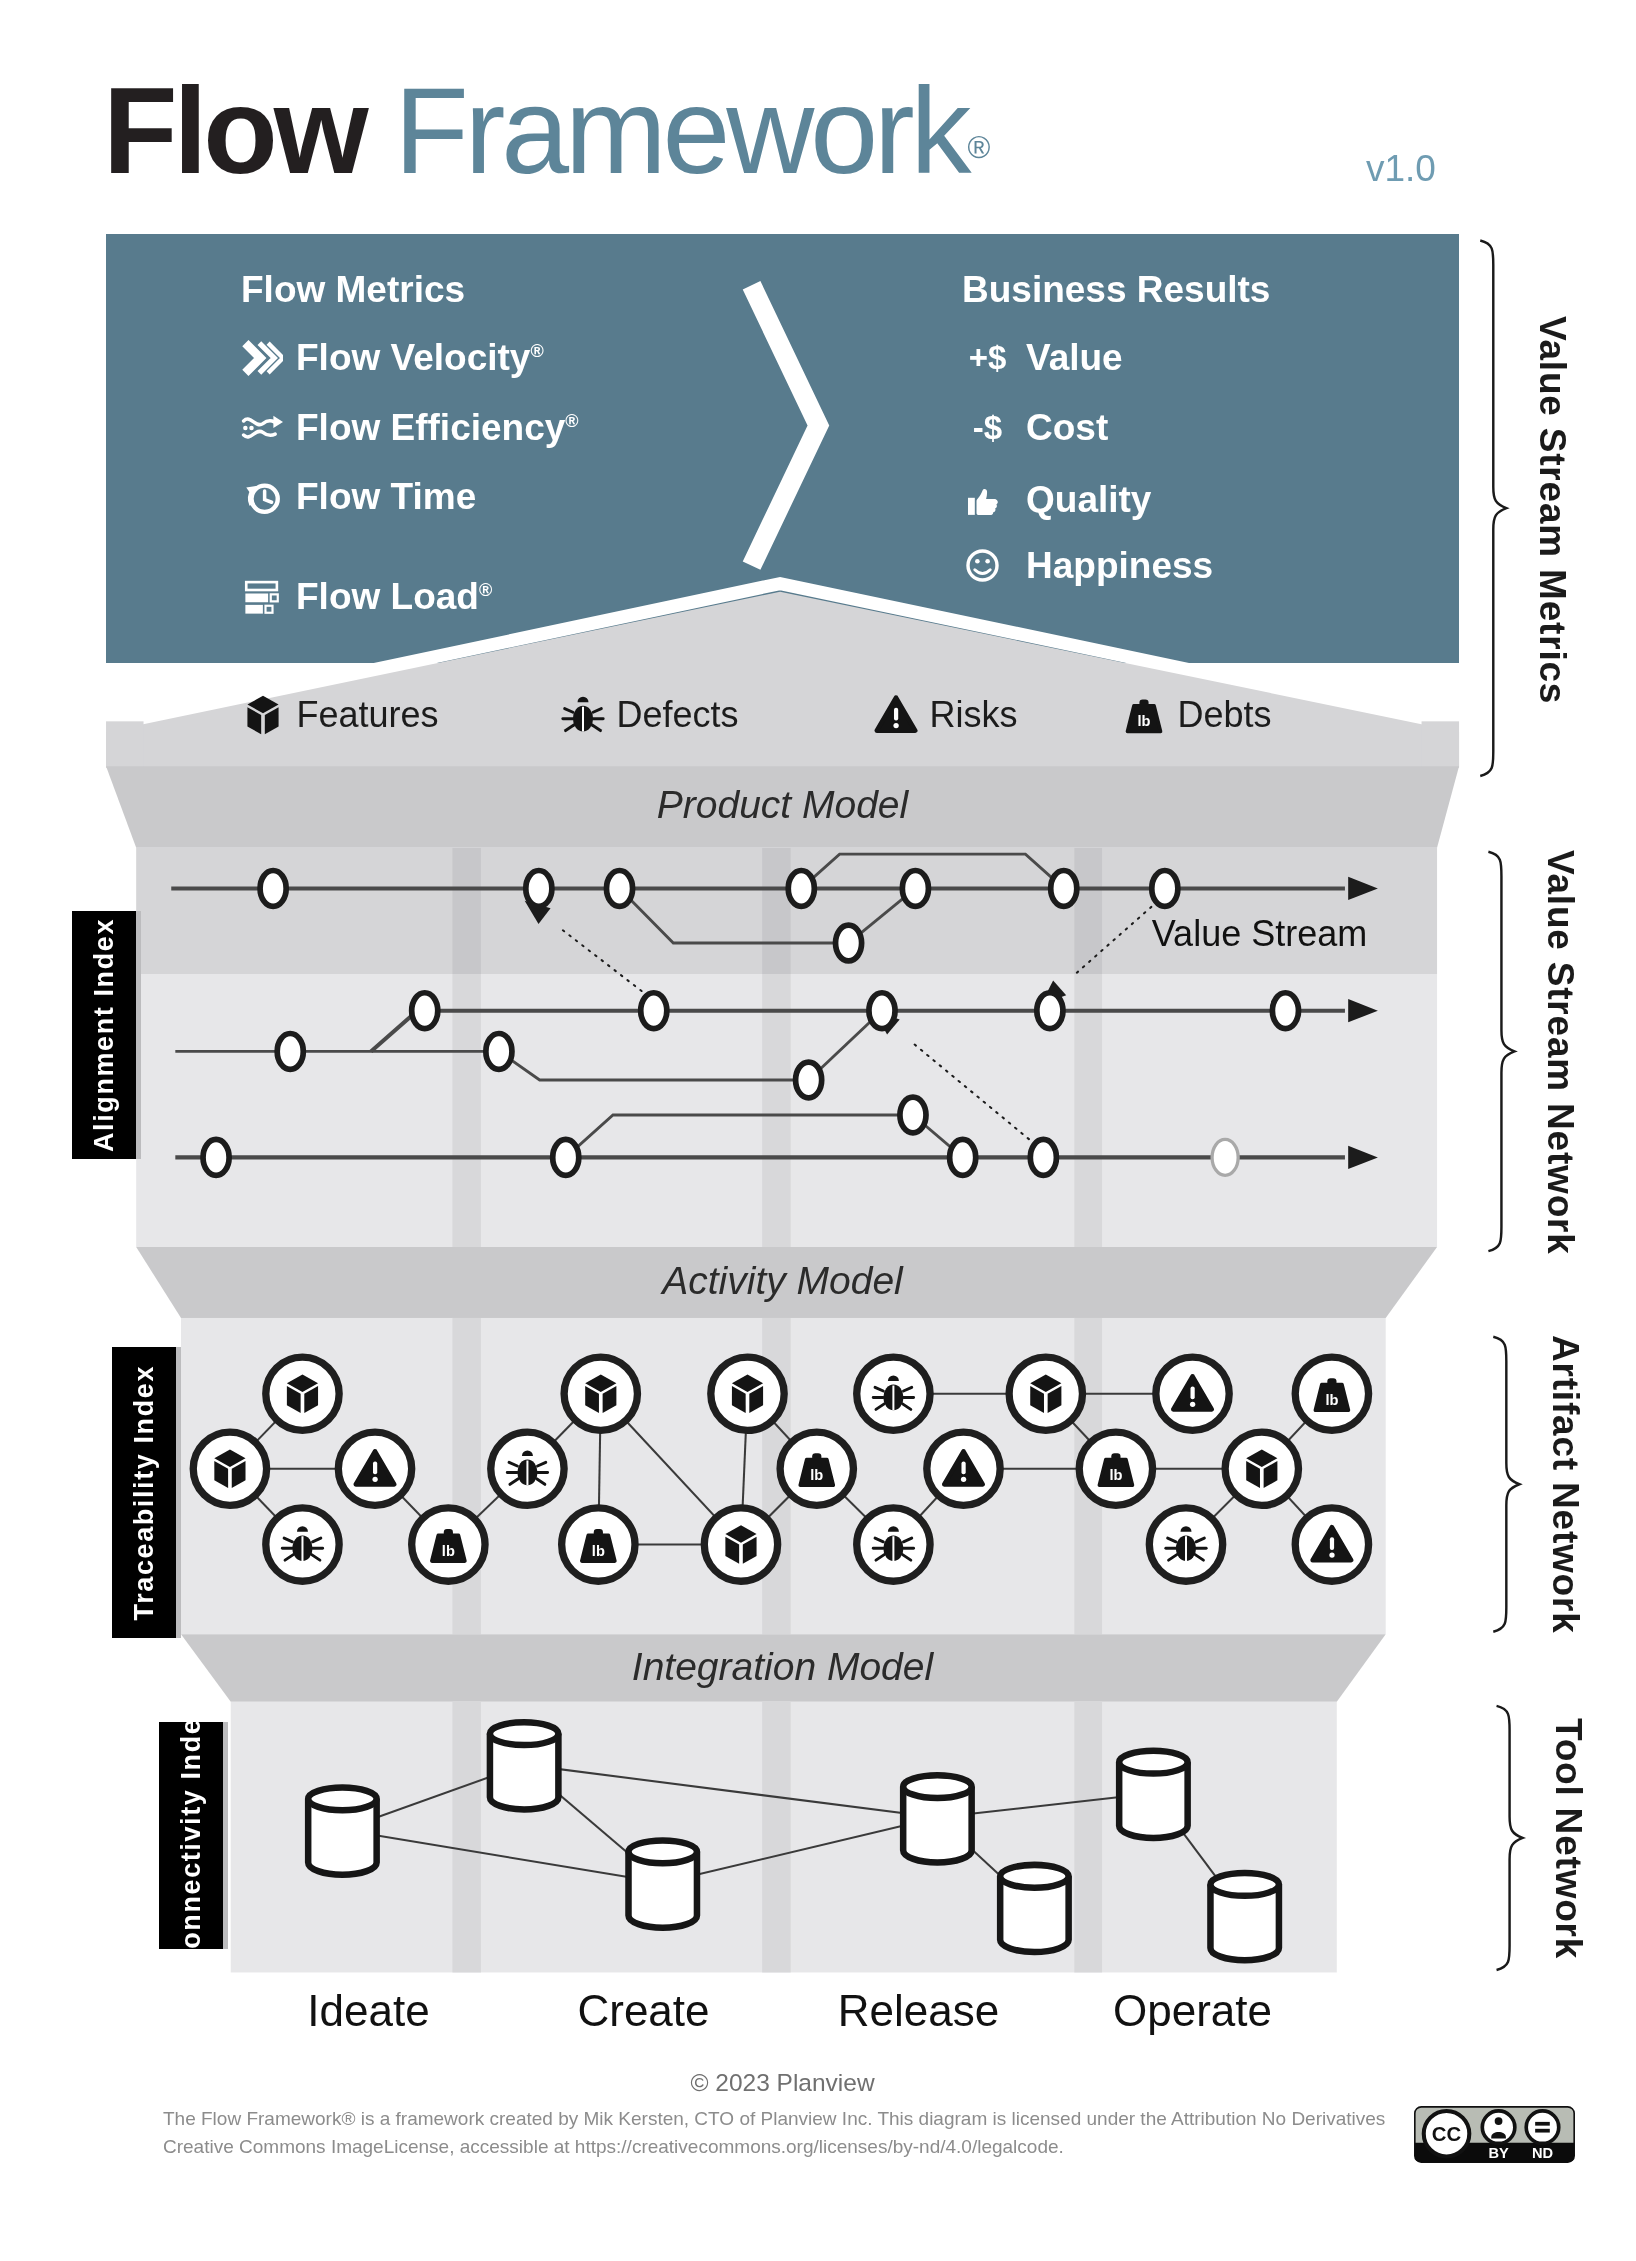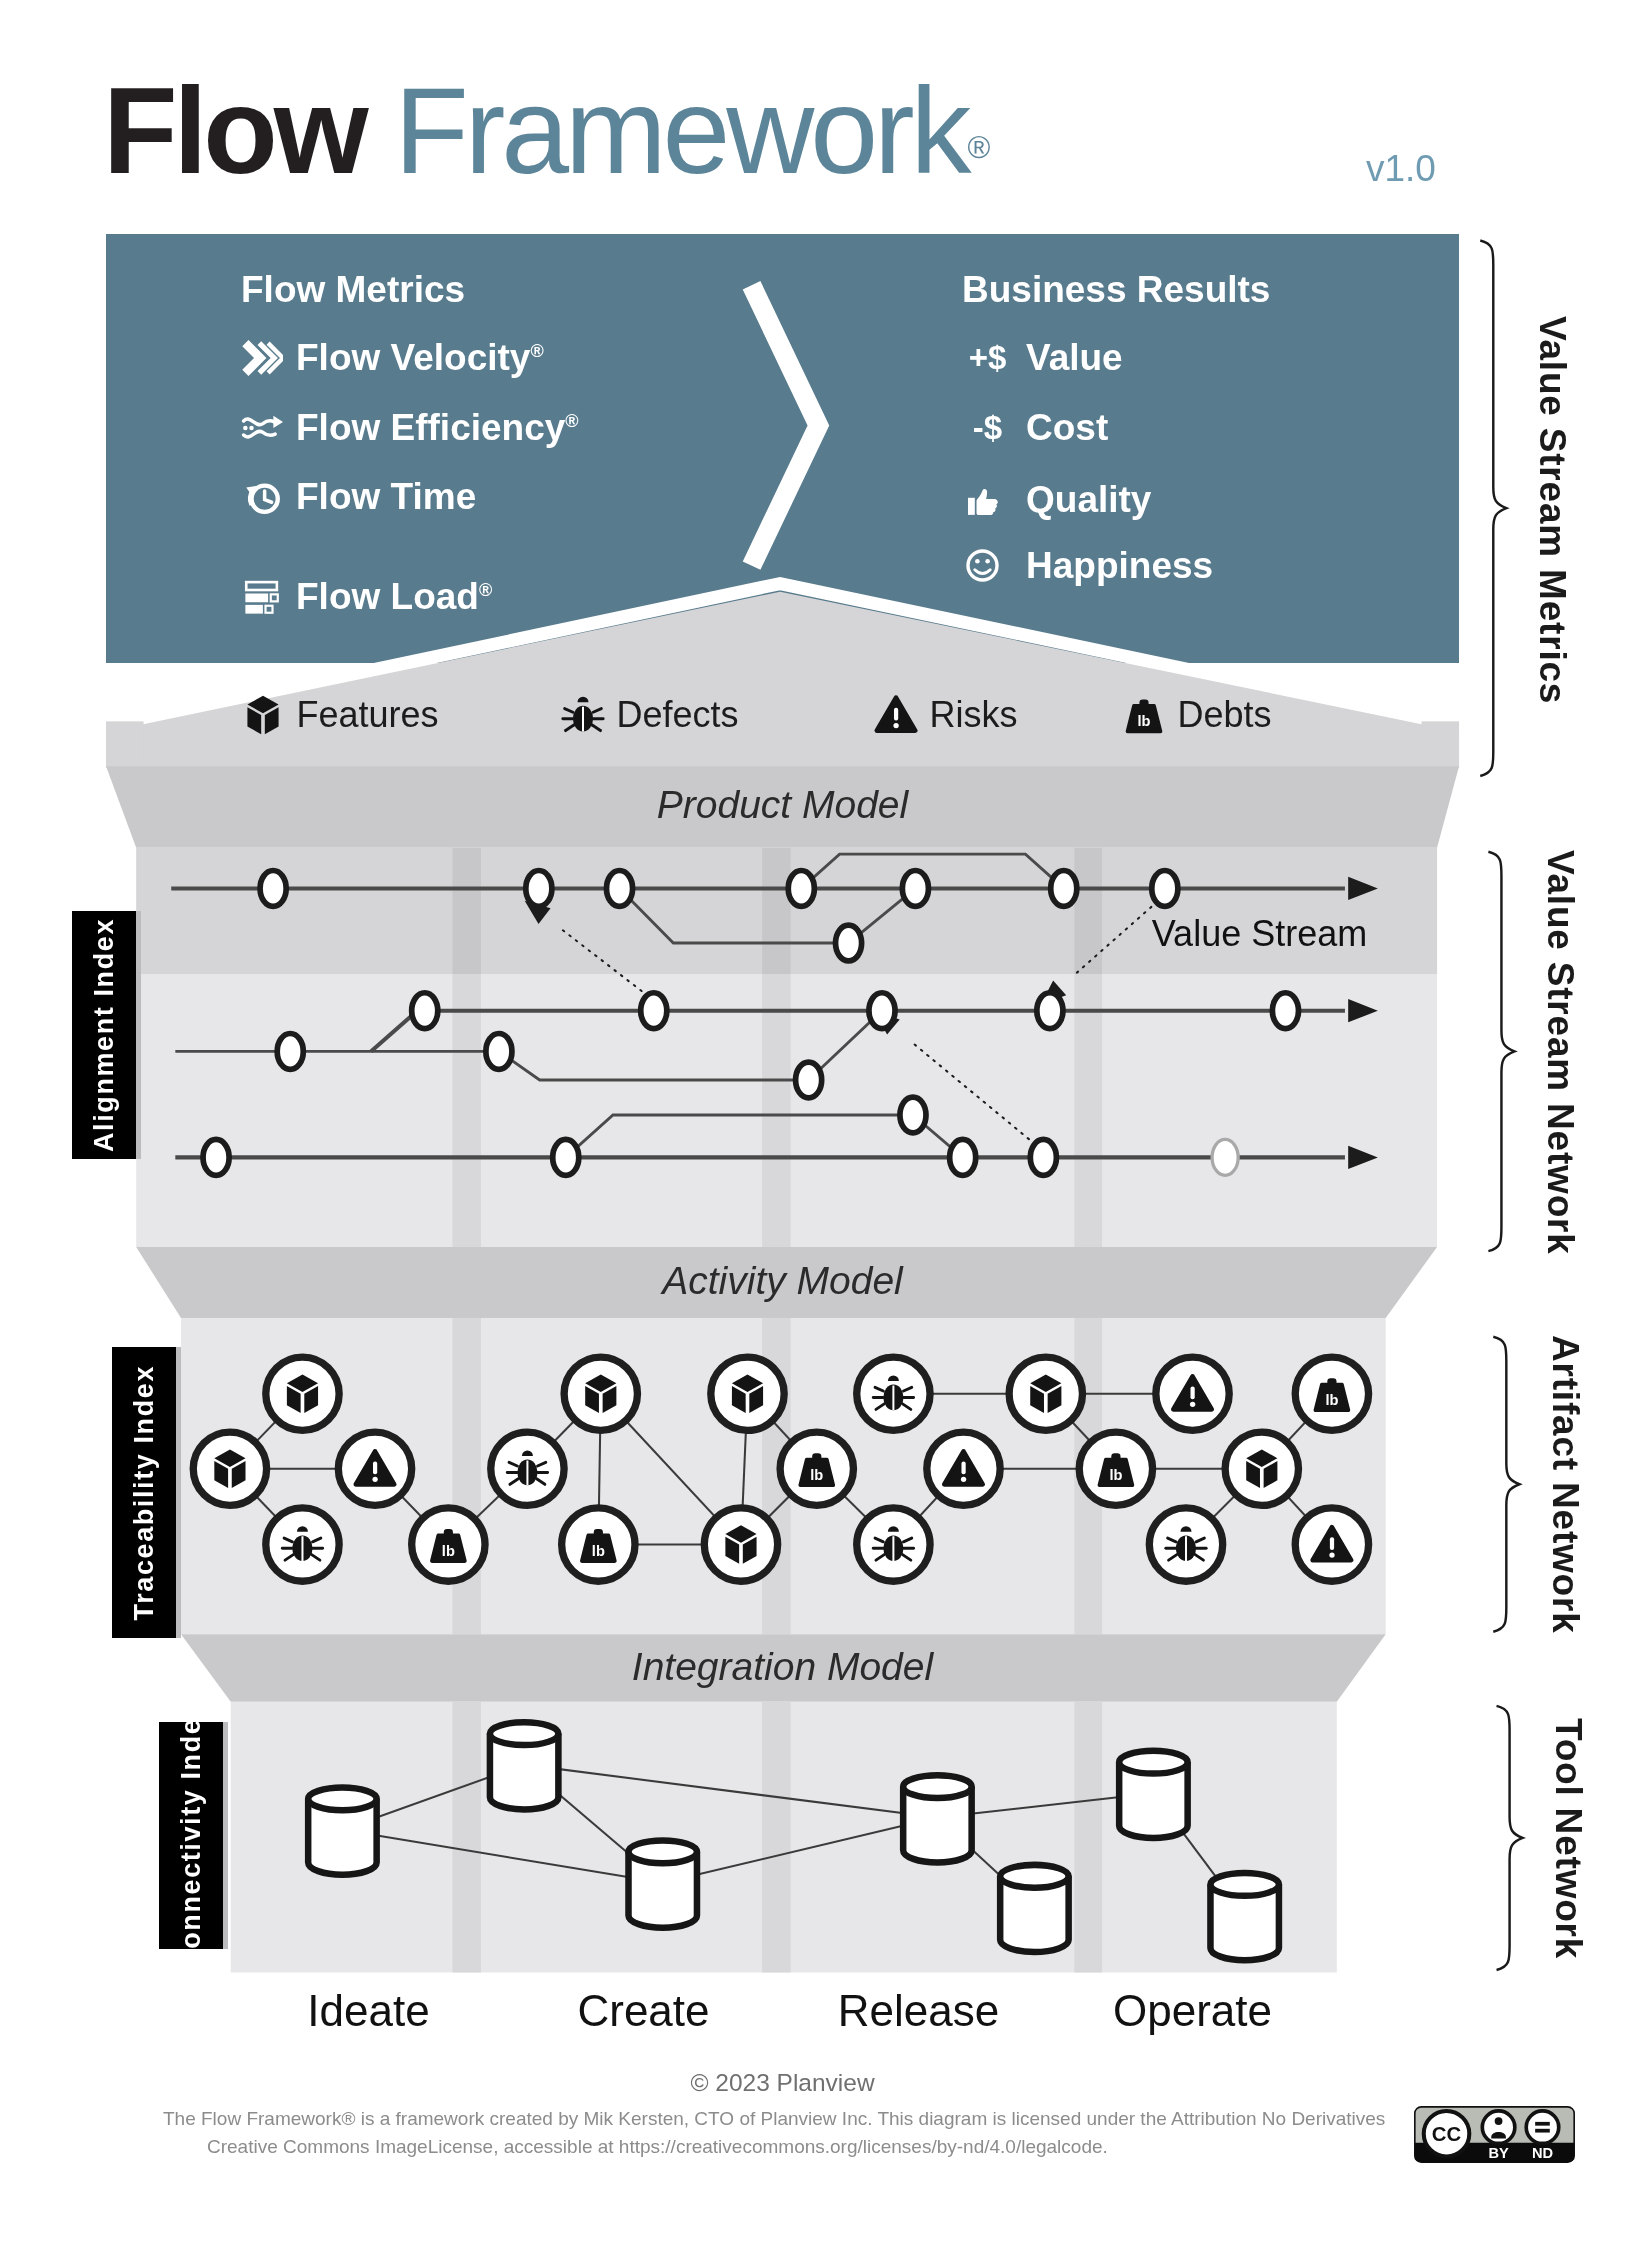--- a/index.html
+++ b/index.html
@@ -157,21 +157,21 @@
       <span>Tool Network</span>
     </div>
 
   <div class="abs phase" style="left:246px;">Ideate</div>
   <div class="abs phase" style="left:521px;">Create</div>
   <div class="abs phase" style="left:796px;">Release</div>
   <div class="abs phase" style="left:1070px;">Operate</div>
 
   <div class="abs copyright">© 2023 Planview</div>
   <div class="abs footer" style="top:2108px;">The Flow Framework® is a framework created by Mik Kersten, CTO of Planview Inc. This diagram is licensed under the Attribution No Derivatives</div>
-  <div class="abs footer" style="top:2136px;margin-left:44px;">Creative Commons ImageLicense, accessible at https://creativecommons.org/licenses/by-nd/4.0/legalcode.</div>
+  <div class="abs footer" style="top:2136px;">Creative Commons ImageLicense, accessible at https://creativecommons.org/licenses/by-nd/4.0/legalcode.</div>
 
   <svg class="main" width="1636" height="2261" viewBox="0 0 2007 2774">
     <defs>
       <symbol id="i-velocity" viewBox="0 0 48 48">
         <g fill="none" stroke="#fff" stroke-linejoin="miter">
           <path d="M5,7 L22,24 L5,41" stroke-width="10"></path>
           <path d="M21,7 L38,24 L21,41" stroke-width="6"></path>
           <path d="M31,7 L48,24 L31,41" stroke-width="5"></path>
         </g>
       </symbol>

